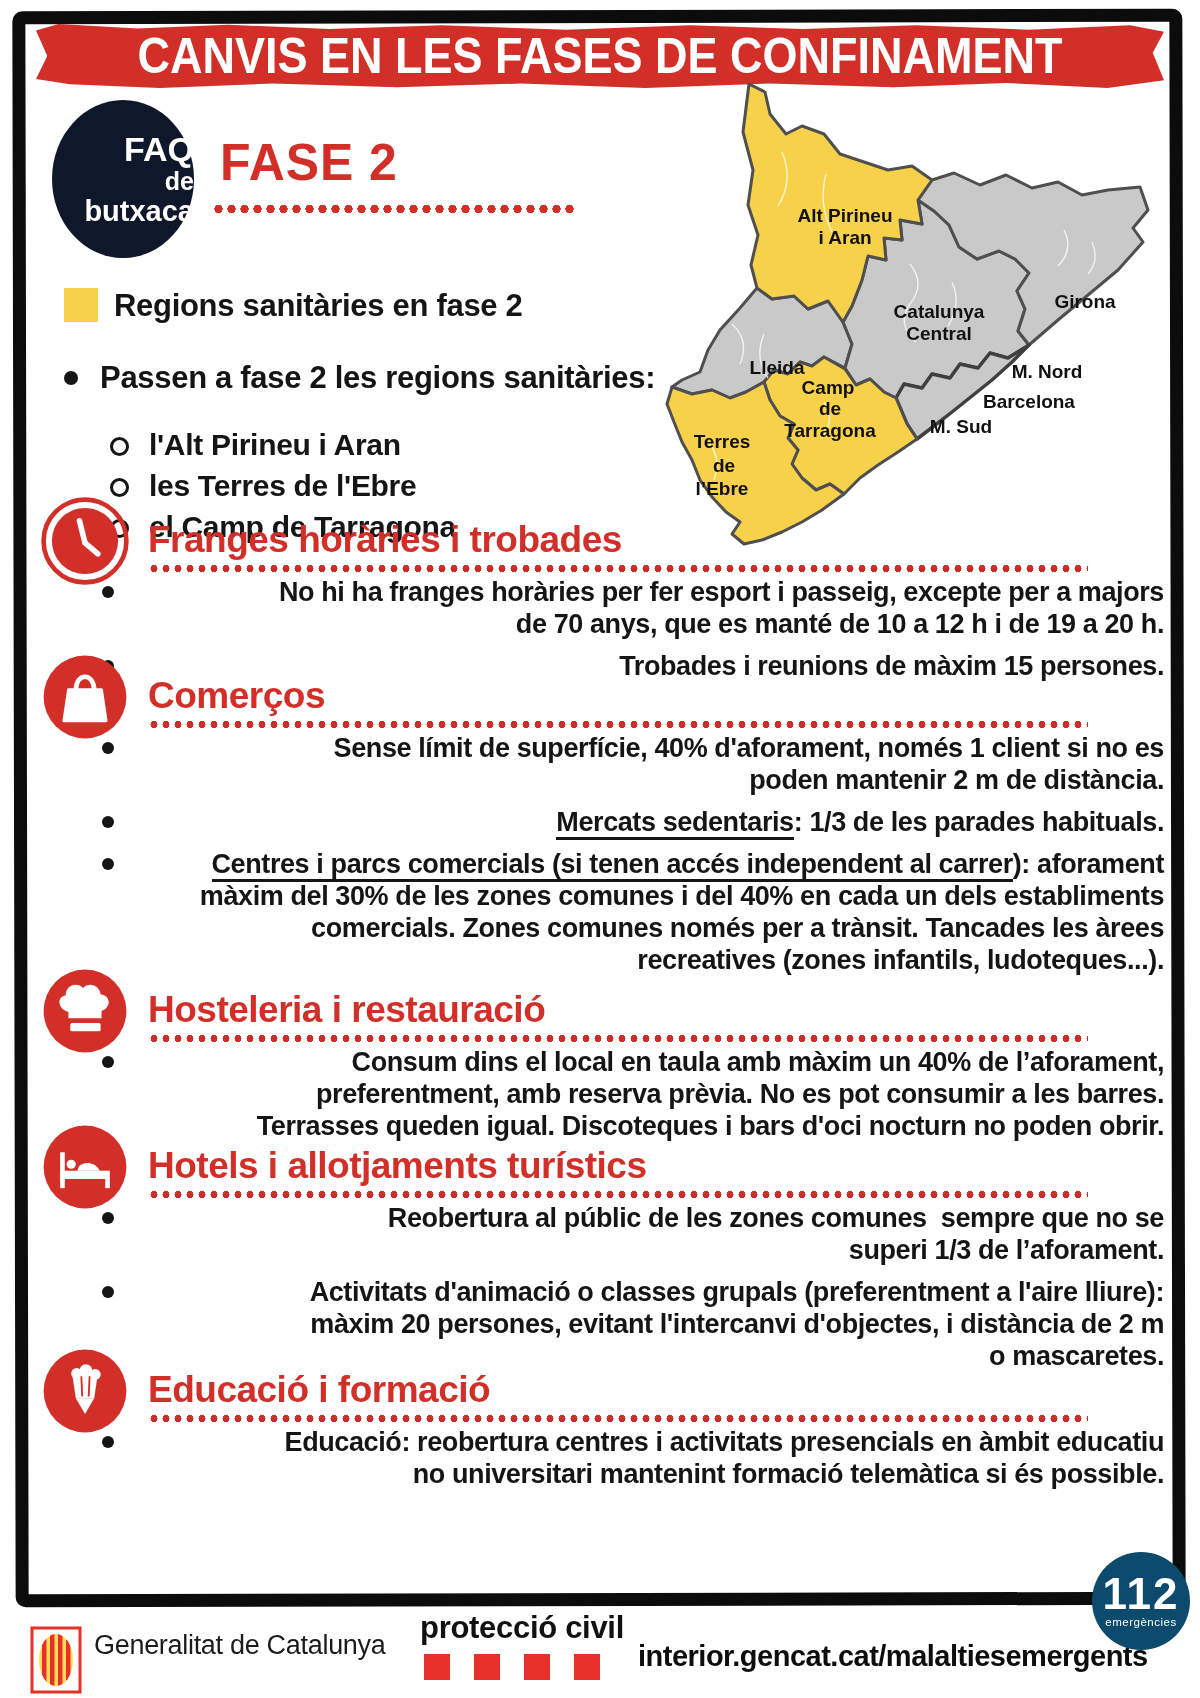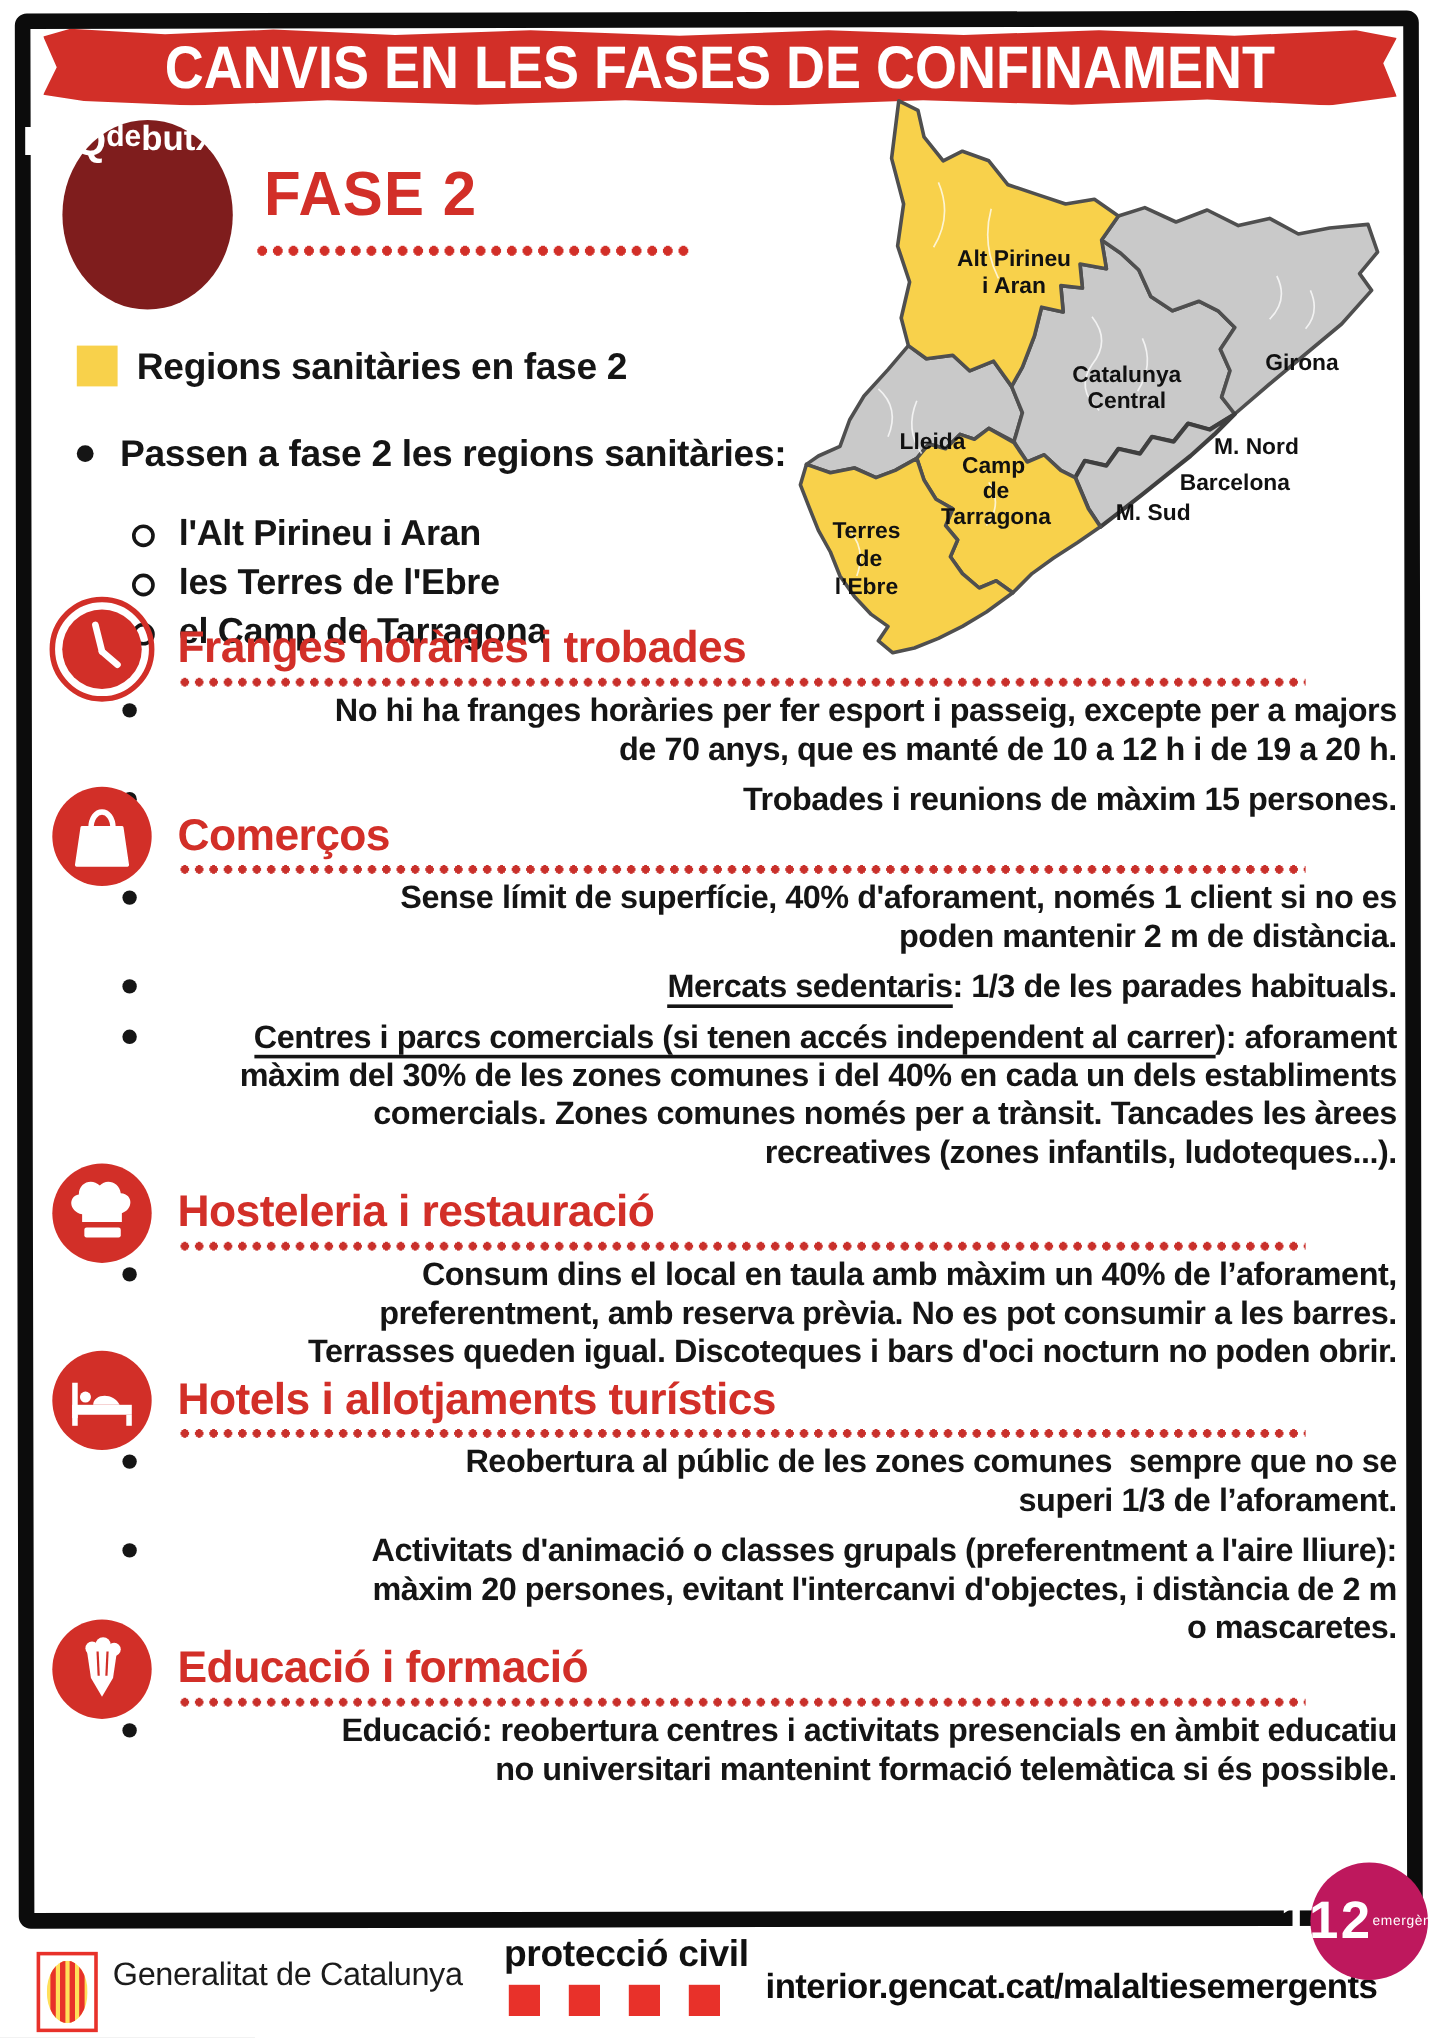--- a/index.html
+++ b/index.html
@@ -8,22 +8,22 @@
   
   .frame{position:absolute;left:14px;top:10px;width:1170px;height:1596px;box-sizing:border-box;
          border:13px solid #0c0c0c;border-radius:10px;transform:rotate(-0.12deg);}
   
   .banner{position:absolute;left:36px;top:24px;width:1128px;height:64px;background:#d22f28;
           display:flex;align-items:center;justify-content:center;
           clip-path:polygon(0 10%,2% 0,9% 7%,17% 1%,26% 8%,36% 2%,47% 9%,58% 2%,68% 8%,78% 2%,88% 9%,97% 2%,100% 12%,99% 45%,100% 88%,95% 100%,86% 92%,76% 99%,65% 93%,54% 100%,43% 93%,32% 99%,21% 93%,11% 100%,3% 94%,0 86%,1% 50%);}
   .banner-text{color:#fff;font-size:50px;font-weight:700;letter-spacing:0;white-space:nowrap;
                transform:scaleX(.9);}
   
-  .faq{position:absolute;left:52px;top:100px;width:142px;height:158px;background:#7f1d1d;border-radius:50%;
-       display:flex;flex-direction:row;align-items:flex-start;justify-content:center;color:#fff;font-weight:700;}
+  .faq{position:absolute;left:52px;top:100px;width:142px;height:158px;background:#0f172a;border-radius:50%;
+       display:flex;flex-direction:column;align-items:flex-end;justify-content:center;color:#fff;font-weight:700;}
   .faq .l1{font-size:34px;line-height:36px;}
   .faq .l2{font-size:25px;line-height:28px;}
   .faq .l3{font-size:29px;line-height:32px;}
   .fase-title{position:absolute;left:220px;top:132px;color:#d22f28;font-size:52px;font-weight:700;
               letter-spacing:1px;transform:scaleX(.96);transform-origin:left;}
   .fase-rule{position:absolute;left:212px;top:204px;width:366px;height:10px;
              background-image:radial-gradient(circle,#d22f28 4px,transparent 4.2px);background-size:13px 10px;}
   
   .legend{position:absolute;left:64px;top:288px;display:flex;align-items:flex-start;}
   .legend-swatch{width:34px;height:34px;background:#f8d14b;margin-right:16px;}
@@ -48,22 +48,22 @@
   .btext{display:block;white-space:pre-wrap;font-size:27px;line-height:32px;font-weight:700;letter-spacing:-0.4px;text-align:right;}
   .btext .u{border-bottom:3px solid #151515;}
   
   .map{position:absolute;left:612px;top:82px;}
   .map text{font-size:19px;font-weight:700;fill:#111;text-anchor:middle;}
   .rg-y{fill:#f8d14b;stroke:#4f4f4f;stroke-width:3;stroke-linejoin:round;}
   .rg-g{fill:#c9c9c9;stroke:#4f4f4f;stroke-width:3;stroke-linejoin:round;}
   .rg-m{fill:#c9c9c9;stroke:#3f3f3f;stroke-width:3.5;stroke-linejoin:round;}
   .comarca{fill:none;stroke:#ffffff;stroke-width:1.4;opacity:.75;}
   
-  .badge112{position:absolute;left:1092px;top:1552px;width:98px;height:98px;border-radius:50%;background:#be185d;
-            color:#fff;display:flex;align-items:center;justify-content:center;z-index:6;text-align:center;}
+  .badge112{position:absolute;left:1092px;top:1552px;width:98px;height:98px;border-radius:50%;background:#0c4a6e;
+            color:#fff;display:flex;flex-direction:column;align-items:center;justify-content:center;z-index:6;text-align:center;}
   .badge112 .num{font-size:44px;font-weight:700;letter-spacing:2px;line-height:42px;}
   .badge112 .lbl{font-size:11.5px;letter-spacing:.5px;line-height:14px;}
   
   .gc-logo{position:absolute;left:30px;top:1626px;}
   .gc-text1{position:absolute;left:94px;top:1630px;font-size:27px;letter-spacing:-0.3px;color:#1c1c1c;}
   .gc-text2{position:absolute;left:94px;top:1659px;font-size:27px;font-weight:700;letter-spacing:-0.3px;color:#111;}
   .pc-title{position:absolute;left:420px;top:1610px;font-size:31px;font-weight:700;letter-spacing:-0.3px;color:#111;}
   .pc-squares{position:absolute;left:424px;top:1654px;display:flex;gap:24px;}
   .pc-squares span{width:26px;height:26px;background:#e8312a;display:block;}
   .footer-url{position:absolute;left:638px;top:1640px;font-size:29px;font-weight:700;letter-spacing:-0.5px;color:#0d0d0d;}

